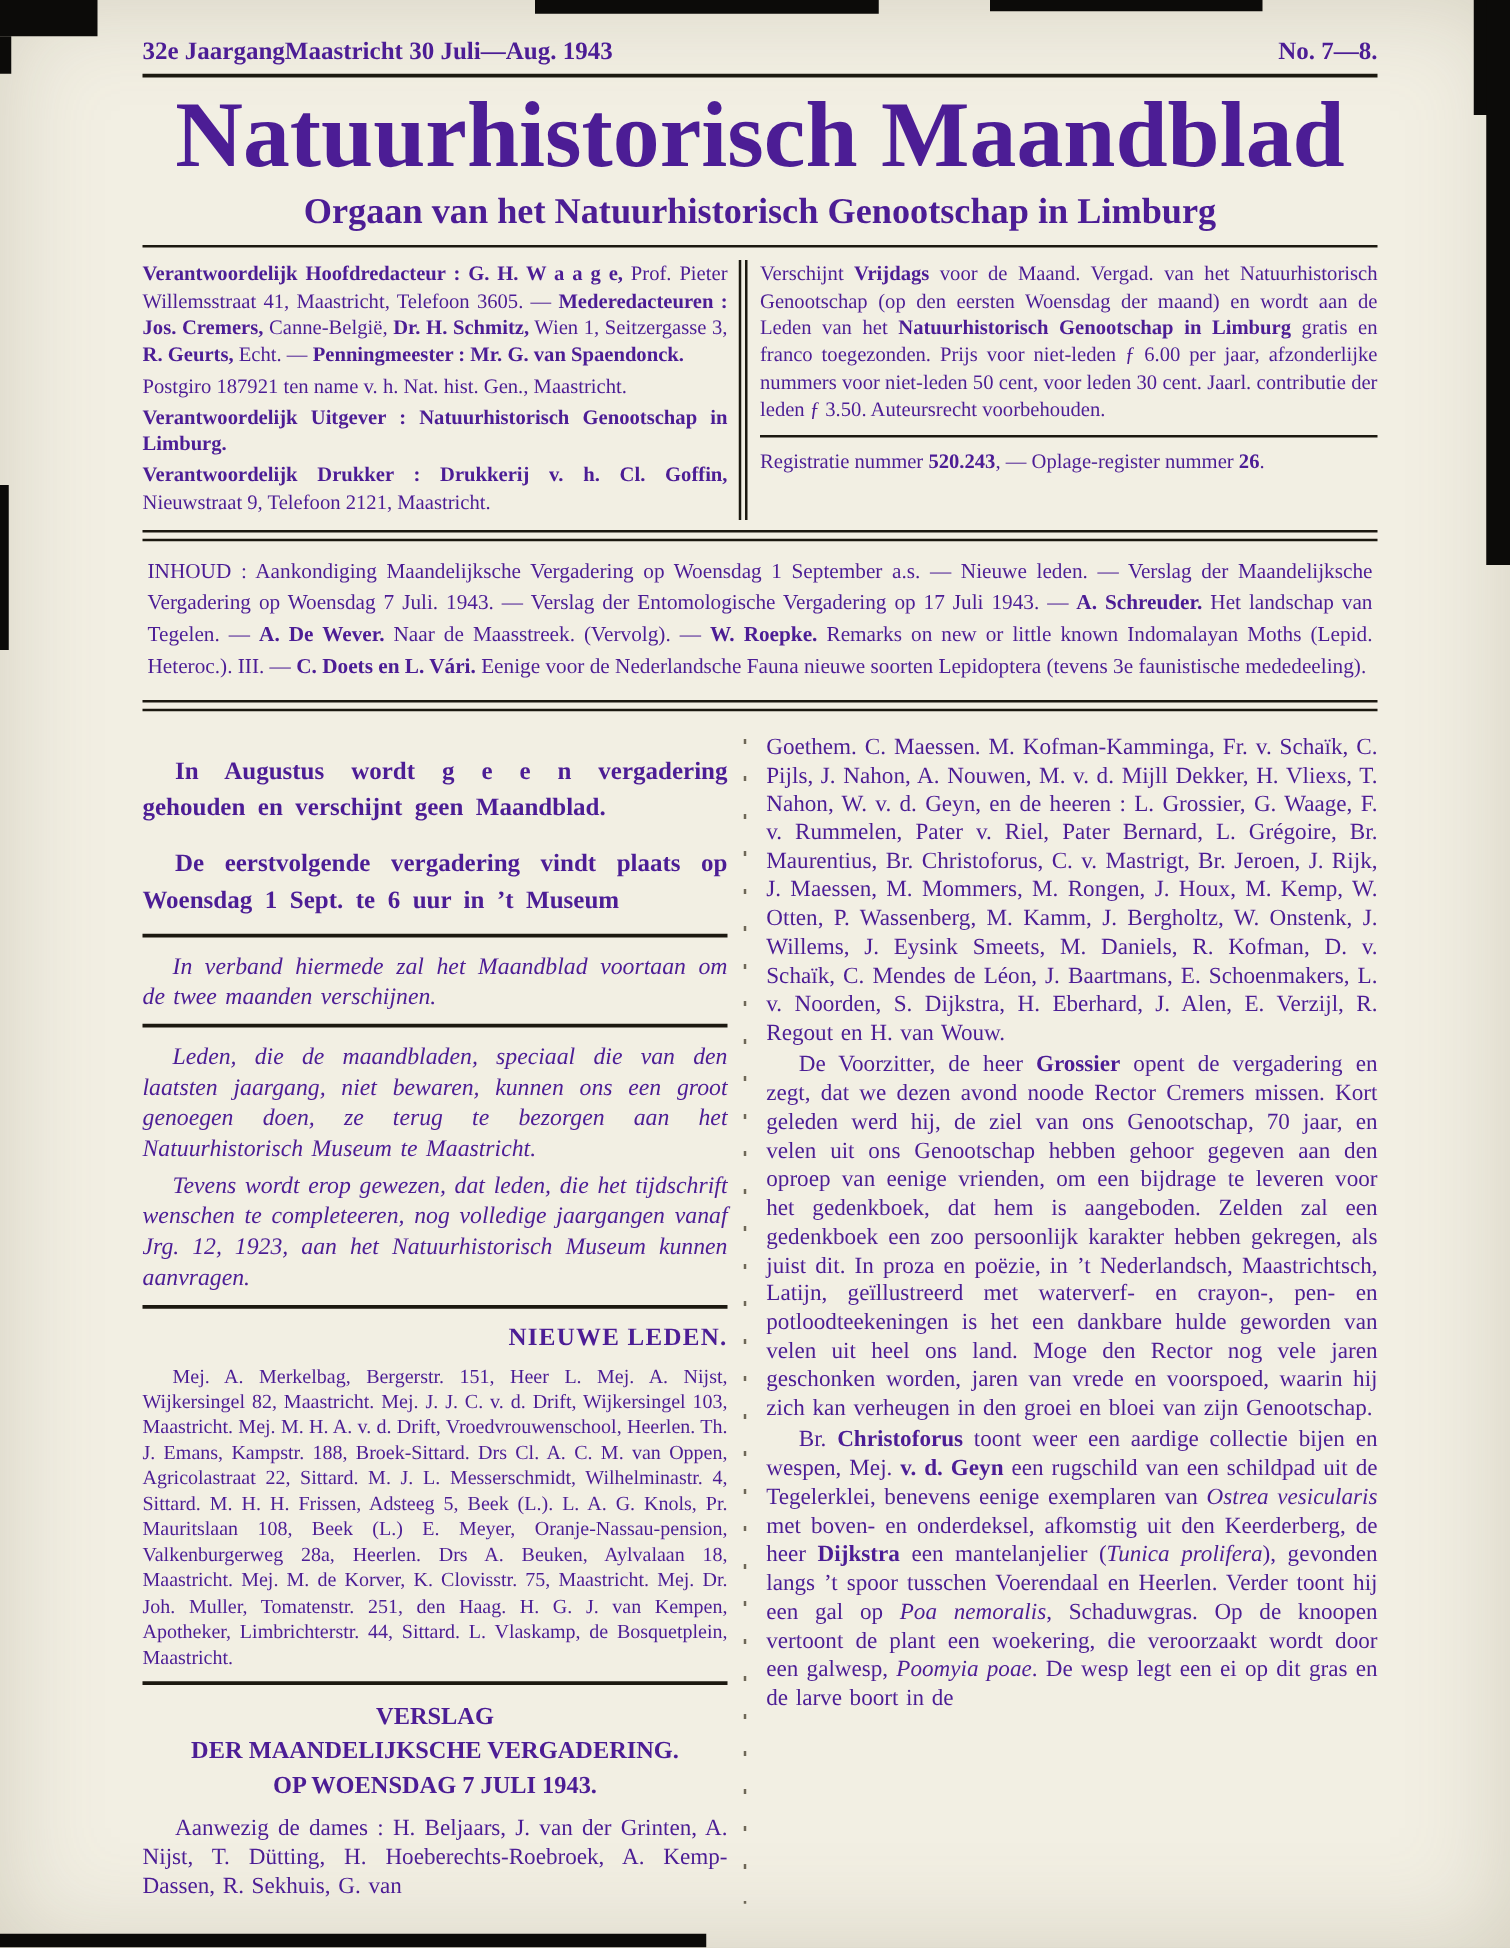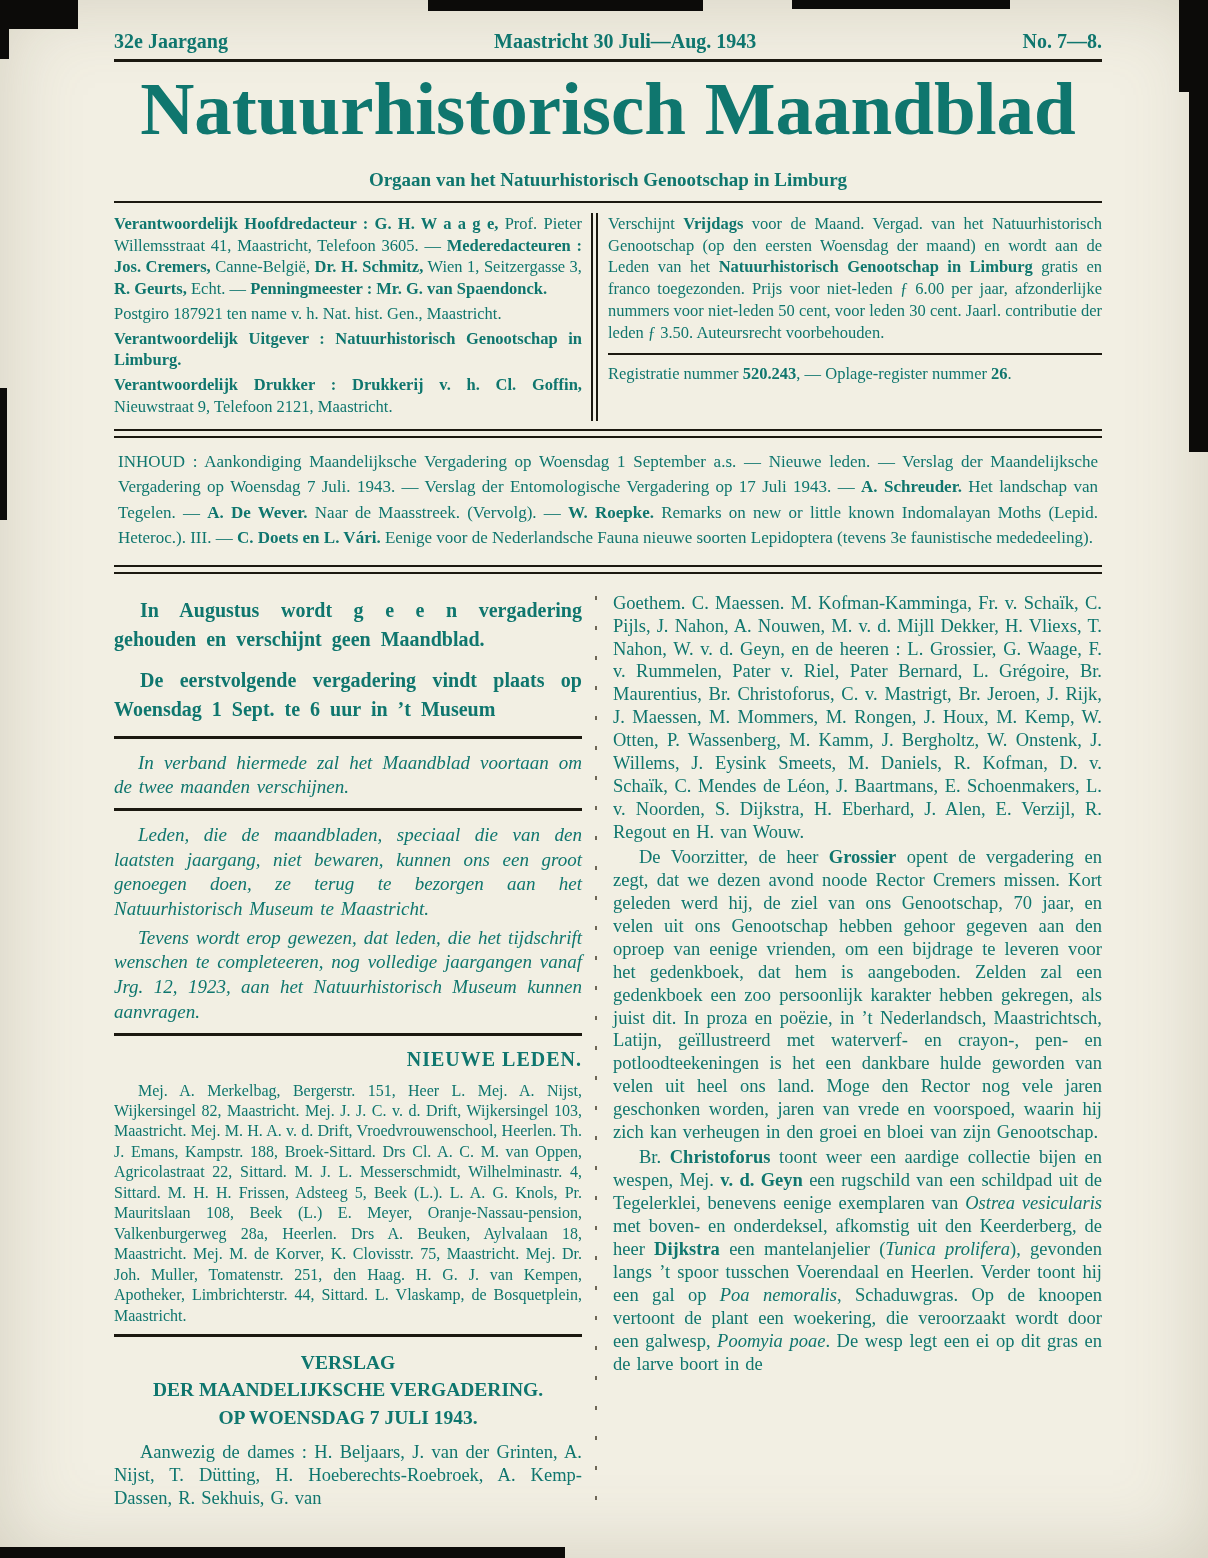--- a/index.html
+++ b/index.html
@@ -5,52 +5,52 @@
   html,body{margin:0;padding:0;}
   body{
     width:1208px;height:1558px;
     background:#e8e4d6;
     font-family:"Liberation Serif", serif;
   }
   .page{
     position:relative;
     width:1208px;height:1558px;
     background:#f2efe3;
-    color:#0f766e;
+    color:#4c1d95;
     overflow:hidden;
     box-shadow:inset 0 0 80px rgba(120,110,85,.25);
   }
   
   .artifact{position:absolute;background:#0c0b09;}
   .a-tl{left:0;top:0;width:78px;height:29px;}
   .a-tl2{left:0;top:29px;width:9px;height:30px;}
   .a-top1{left:428px;top:0;width:275px;height:11px;}
   .a-top2{left:792px;top:0;width:218px;height:9px;}
   .a-tr{right:0;top:0;width:29px;height:92px;}
   .a-right{right:0;top:0;width:19px;height:452px;}
   .a-left{left:0;top:388px;width:7px;height:132px;}
   .a-bottom{left:0;bottom:0;width:565px;height:11px;}
   
   .content{position:relative;padding:30px 106px 0 114px;}
   .header-row{
     display:flex;justify-content:space-between;align-items:baseline;
     font-weight:bold;font-size:20px;
   }
-  .header-row .center{flex:1;text-align:center;}
+  .header-row .center{flex:1;text-align:left;}
   .rule{border-top:3px solid #1c1910;margin:6px 0 0 0;}
   .rule.thin{border-top:2px solid #1c1910;}
   .journal-title{
     margin:8px 0 0 0;
     font-size:75px;line-height:1.05;font-weight:700;
     text-align:center;letter-spacing:0px;
     white-space:nowrap;
   }
   .journal-subtitle{
-    text-align:center;font-weight:bold;font-size:19px;
-    margin:20px 0 10px 0;
+    text-align:center;font-weight:bold;font-size:29px;
+    margin:4px 0 10px 0;
   }
   
   .masthead{display:flex;padding:10px 0 8px 0;}
   .masthead-left{width:468px;font-size:16.5px;line-height:1.32;text-align:justify;}
   .masthead-left p{margin:0 0 3px 0;}
   .masthead-divider{width:3px;border-left:2px solid #1c1910;border-right:2px solid #1c1910;margin:0 10px 0 9px;}
   .masthead-right{flex:1;font-size:16.5px;line-height:1.32;text-align:justify;}
   .masthead-right p{margin:0;}
   .masthead-right .rule.thin{margin:10px 0 8px 0;}
   .reg-line{font-size:16.5px;}
@@ -61,21 +61,21 @@
   .columns{display:flex;margin-top:18px;}
   .col-left{width:468px;}
   .col-divider{
     width:2px;margin:4px 16px 0 13px;
     background:repeating-linear-gradient(to bottom,#6e6757 0px,#6e6757 4px,transparent 4px,transparent 30px);
   }
   .col-right{flex:1;}
   .announce{
     font-weight:bold;font-size:20px;line-height:1.45;
     text-align:justify;text-indent:26px;word-spacing:5px;
-    margin:4px 0 12px 0;
+    margin:16px 0 12px 0;
   }
   .hr{border-top:3px solid #1c1910;margin:8px 0 12px 0;}
   .notice{
     font-style:italic;font-size:19px;line-height:1.3;
     text-align:justify;text-indent:24px;word-spacing:2px;
     margin:0 0 4px 0;
   }
   .section-heading{
     text-align:right;font-weight:bold;font-size:20px;
     letter-spacing:1px;margin:2px 0 10px 0;

